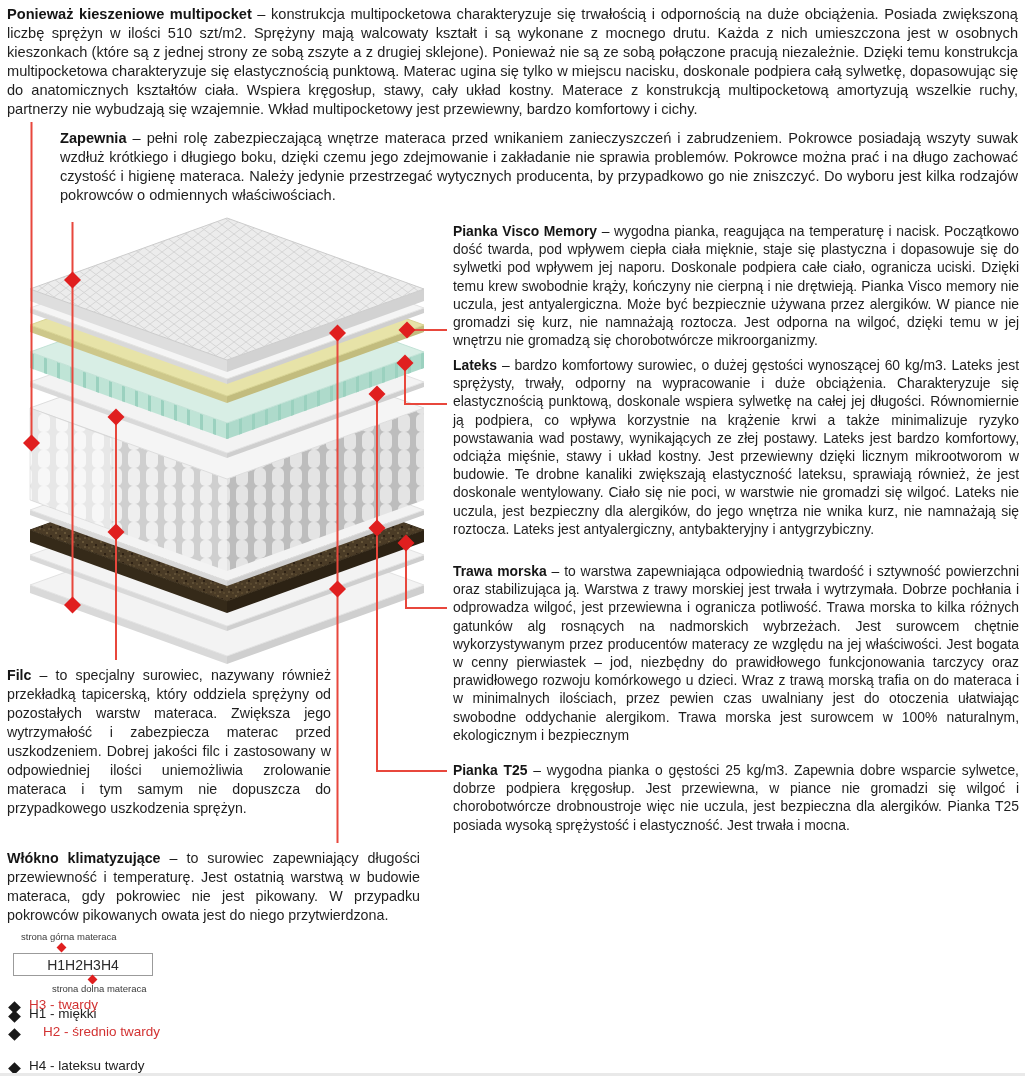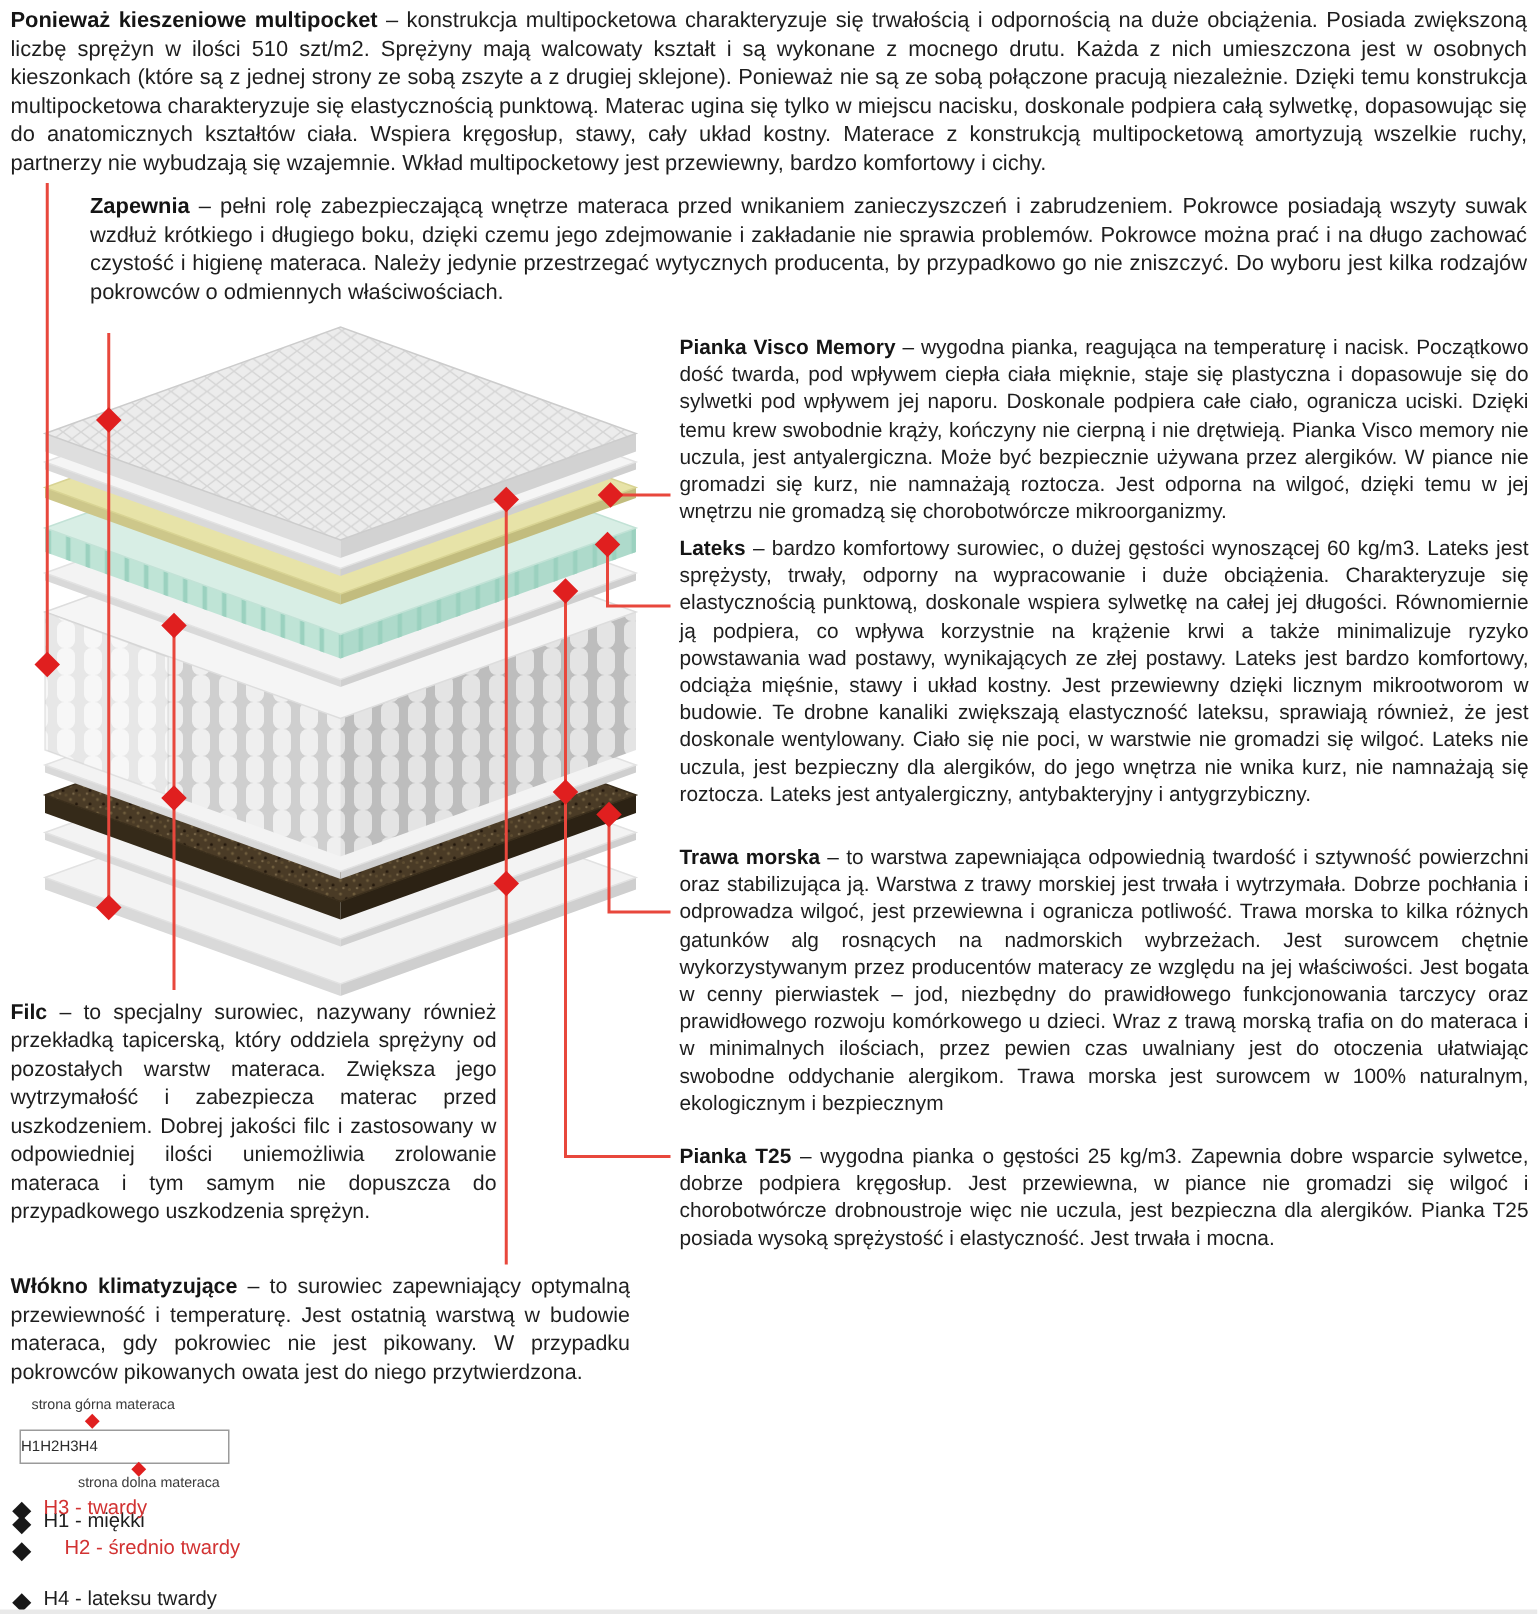--- a/index.html
+++ b/index.html
@@ -21,22 +21,22 @@
   #diagram-svg{position:absolute;left:0;top:0;pointer-events:none;}
 
   
   .scale-label{position:absolute;font-size:9.5px;color:#3a3a3a;white-space:nowrap;}
   #scale-top-label{left:21px;top:931px;}
   #scale-bottom-label{left:52px;top:983px;}
   .mini-diamond{position:absolute;width:7px;height:7px;background:#e01f1f;transform:rotate(45deg);}
   #scale-top-diamond{left:58px;top:944px;}
   #scale-bottom-diamond{left:89px;top:976px;}
   #hbox{position:absolute;left:13px;top:953px;width:138px;height:21px;border:1px solid #9b9b9b;
-        display:flex;align-items:center;justify-content:flex-start;
-        font-size:10px;color:#2b2b2b;background:#fff;}
+        display:flex;align-items:center;justify-content:center;
+        font-size:14px;color:#2b2b2b;background:#fff;}
 
   
   .legend-row{position:absolute;left:10px;display:flex;align-items:flex-end;gap:10px;font-size:13.5px;color:#1e1e1e;}
   .legend-row .ldia{width:9px;height:9px;background:#181818;transform:rotate(45deg);flex:0 0 auto;}
   .legend-row.hl span.ltxt{color:#d23232;}
   #legend-1{top:1006px;}
   #legend-2{top:1024px;gap:24px;}
   #legend-3{top:997px;}
   #legend-4{top:1058px;}
 
@@ -184,21 +184,21 @@
     <span>– wygodna pianka o gęstości 25 kg/m3. Zapewnia dobre wsparcie sylwetce, dobrze podpiera kręgosłup. Jest przewiewna, w piance nie gromadzi się wilgoć i chorobotwórcze drobnoustroje więc nie uczula, jest bezpieczna dla alergików. Pianka T25 posiada wysoką sprężystość i elastyczność. Jest trwała i mocna.</span>
   </p>
 
   <p class="para" id="p-felt">
     <b>Filc</b>
     <span>– to specjalny surowiec, nazywany również przekładką tapicerską, który oddziela sprężyny od pozostałych warstw materaca. Zwiększa jego wytrzymałość i zabezpiecza materac przed uszkodzeniem. Dobrej jakości filc i zastosowany w odpowiedniej ilości uniemożliwia zrolowanie materaca i tym samym nie dopuszcza do przypadkowego uszkodzenia sprężyn.</span>
   </p>
 
   <p class="para" id="p-fiber">
     <b>Włókno klimatyzujące</b>
-    <span>– to surowiec zapewniający optymalną przewiewność i temperaturę. Jest ostatnią warstwą w budowie materaca, gdy pokrowiec nie jest pikowany. W przypadku pokrowców pikowanych owata jest do niego przytwierdzona.</span>
+    <span>– to surowiec zapewniający długości przewiewność i temperaturę. Jest ostatnią warstwą w budowie materaca, gdy pokrowiec nie jest pikowany. W przypadku pokrowców pikowanych owata jest do niego przytwierdzona.</span>
   </p>
 
   <span class="scale-label" id="scale-top-label">strona górna materaca</span>
   <span class="mini-diamond" id="scale-top-diamond"></span>
   <div id="hbox">
     <span>H1</span>
     <span>H2</span>
     <span>H3</span>
     <span>H4</span>
   </div>

